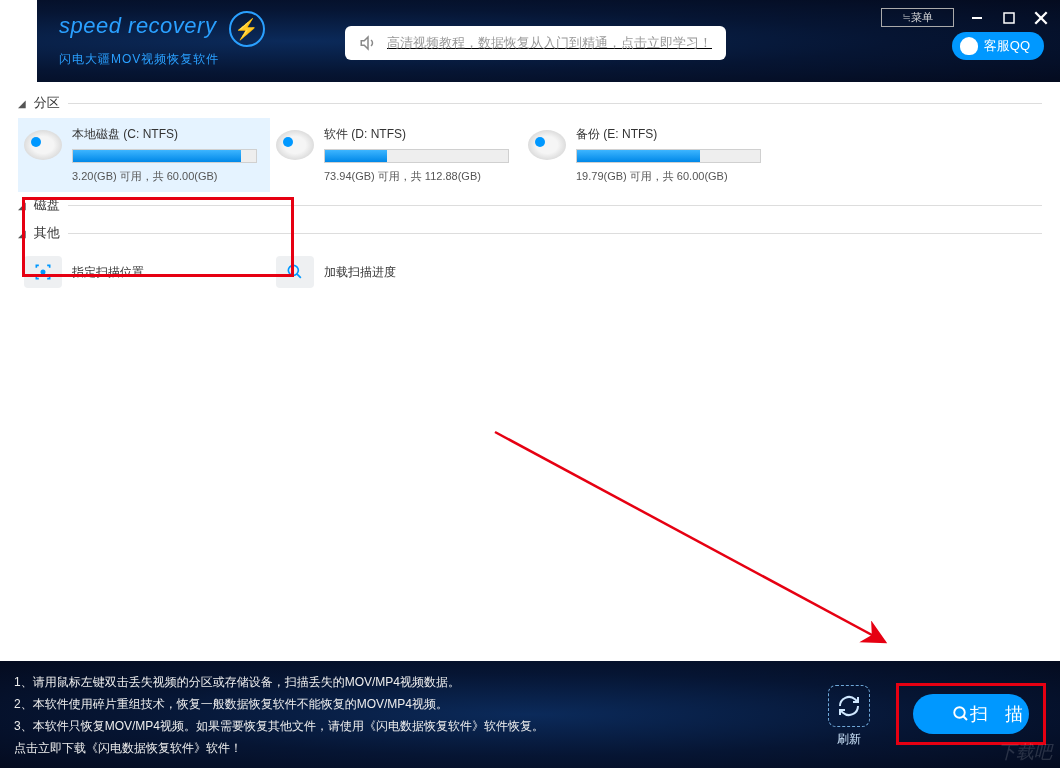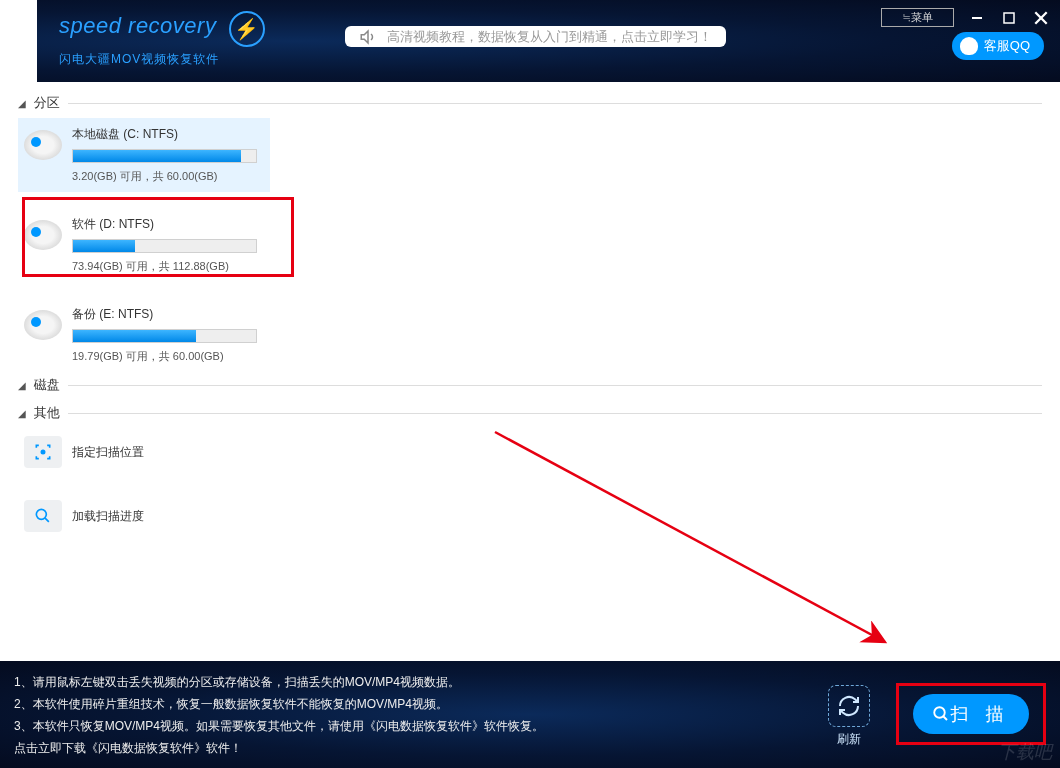--- a/index.html
+++ b/index.html
@@ -5,38 +5,38 @@
 * { margin: 0; padding: 0; box-sizing: border-box; font-family: "Microsoft YaHei", Arial, sans-serif; }
 body { width: 1060px; height: 768px; background: #fff; overflow: hidden; position: relative; }
 
 
 .header { height: 82px; background: radial-gradient(ellipse at 25% 50%, #0b2a5a 0%, #061533 55%, #040b1f 100%); position: relative; display: flex; align-items: center; margin-left: 37px; }
 .logo-area { margin-left: 22px; margin-top: -4px; }
 .logo-text { font-style: italic; font-size: 22px; color: #2aa0ff; letter-spacing: 0.5px; font-weight: 500; }
 .logo-sub { color: #2aa0ff; font-size: 12px; margin-top: 4px; letter-spacing: 1px; }
 .logo-bolt { display: inline-flex; width: 36px; height: 36px; border: 2px solid #2aa0ff; border-radius: 50%; align-items: center; justify-content: center; margin-left: 8px; vertical-align: middle; color: #2aa0ff; font-size: 20px; }
 
-.tutorial-pill { position: absolute; left: 308px; top: 26px; height: 21px; background: #fff; border-radius: 6px; display: flex; align-items: center; padding: 0 14px; gap: 10px; }
+.tutorial-pill { position: absolute; left: 308px; top: 26px; height: 34px; background: #fff; border-radius: 6px; display: flex; align-items: center; padding: 0 14px; gap: 10px; text-decoration: underline; }
 .speaker-icon { width: 18px; height: 18px; color: #888; }
 .tutorial-text { color: #999; font-size: 13px; }
 
 .win-controls { position: absolute; right: 10px; top: 8px; display: flex; align-items: center; gap: 14px; color: #fff; }
 .menu-btn { border: 1px solid #aaa; font-size: 11px; padding: 1px 20px; color: #ddd; }
 .win-btn { width: 18px; height: 18px; display: flex; align-items: center; justify-content: center; cursor: pointer; }
 
 .qq-btn { position: absolute; right: 16px; top: 32px; background: #0098ff; color: #fff; height: 28px; border-radius: 14px; display: flex; align-items: center; padding: 0 14px 0 8px; gap: 6px; font-size: 13px; }
 .qq-icon { width: 18px; height: 18px; background: #fff; border-radius: 50% 50% 45% 45%; position: relative; }
 
 
 .main { background: #fff; padding: 12px 18px 0 18px; height: 583px; overflow: hidden; position: relative; }
 .section-header { display: flex; align-items: center; gap: 8px; font-size: 13px; color: #333; margin-bottom: 6px; }
 .section-header .tri { color: #555; font-size: 10px; }
 .section-header .line { flex: 1; height: 1px; background: #ddd; }
 
-.row { display: flex; gap: 16px; flex-direction: column; }
+.row { display: flex; gap: 0; }
 .drive-card { width: 252px; display: flex; gap: 10px; padding: 8px 8px 8px 6px; align-items: flex-start; cursor: pointer; }
 .drive-card.selected { background: #e5f3ff; position: relative; z-index: 2; }
 .sel-border { position: absolute; border: 3px solid #e60012; left: 22px; top: 115px; width: 272px; height: 80px; pointer-events: none; z-index: 3; }
 
 .drive-icon { width: 38px; height: 30px; margin-top: 4px; position: relative; }
 .drive-icon::before { content: ""; position: absolute; inset: 0; background: radial-gradient(ellipse at center, #f5f5f5 40%, #ddd 70%); border-radius: 50%; }
 .drive-icon .dot { position: absolute; left: 7px; top: 7px; width: 10px; height: 10px; background: #0098ff; border-radius: 50%; }
 
 .drive-info { flex: 1; }
 .drive-title { font-size: 12px; color: #333; margin-bottom: 6px; }
@@ -54,21 +54,21 @@
 
 .arrow-svg { position: absolute; left: 0; top: 0; width: 1060px; height: 665px; pointer-events: none; z-index: 5; }
 
 
 .footer { position: absolute; left: 0; right: 0; bottom: 0; height: 107px; background: radial-gradient(ellipse at 50% 50%, #0b2a5a 0%, #061533 55%, #040b1f 100%); color: #fff; display: flex; align-items: center; }
 .tips { margin-left: 14px; font-size: 12px; line-height: 22px; color: #eee; }
 .refresh { position: absolute; right: 190px; top: 24px; text-align: center; cursor: pointer; }
 .refresh-icon { width: 42px; height: 42px; border: 1px dashed #6fa8d8; border-radius: 8px; display: flex; align-items: center; justify-content: center; margin: 0 auto 4px; color: #d0e8ff; }
 .refresh-label { font-size: 12px; color: #d0e8ff; }
 .scan-wrap { position: absolute; right: 14px; top: 22px; border: 3px solid #e60012; padding: 8px 14px; }
-.scan-btn { background: #0098ff; color: #fff; height: 40px; width: 116px; border-radius: 20px; display: flex; align-items: center; justify-content: center; font-size: 18px; cursor: pointer; letter-spacing: 6px; }
+.scan-btn { background: #0098ff; color: #fff; height: 40px; width: 116px; border-radius: 20px; display: flex; align-items: center; justify-content: flex-end; font-size: 18px; cursor: pointer; letter-spacing: 6px; }
 .watermark { position: absolute; right: 8px; bottom: 4px; font-size: 18px; color: rgba(255,255,255,0.15); font-style: italic; }
 </style>
 </head>
 <body>
 
 <div class="header">
   <div class="logo-area">
     <div>
       <span class="logo-text">speed recovery</span>
       <span class="logo-bolt">⚡</span>

